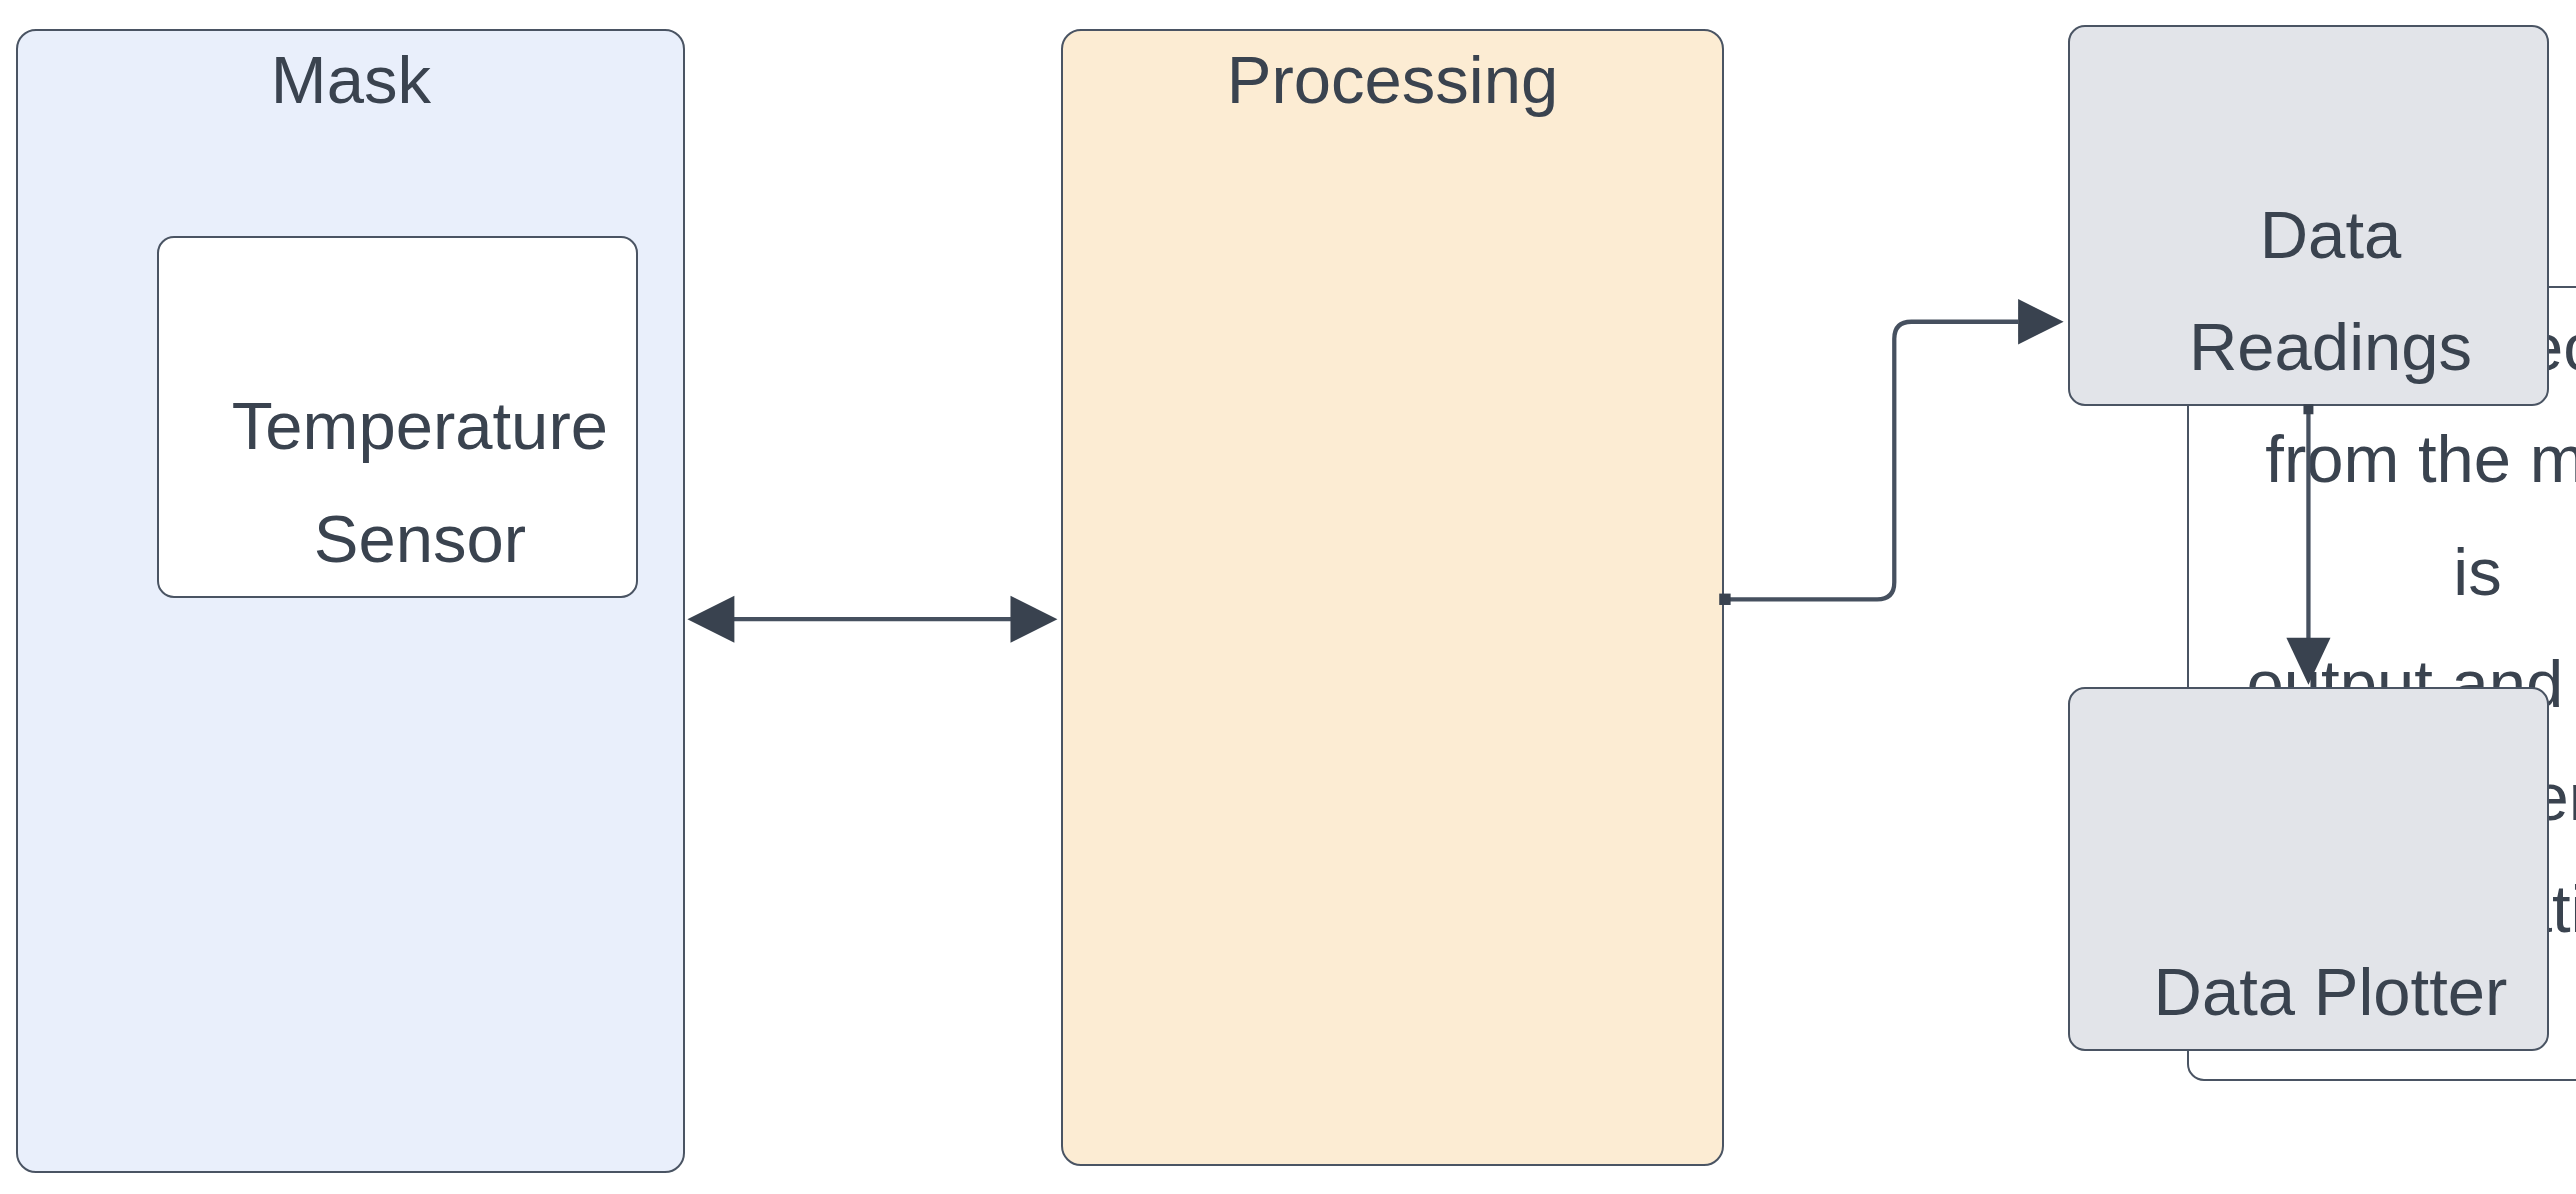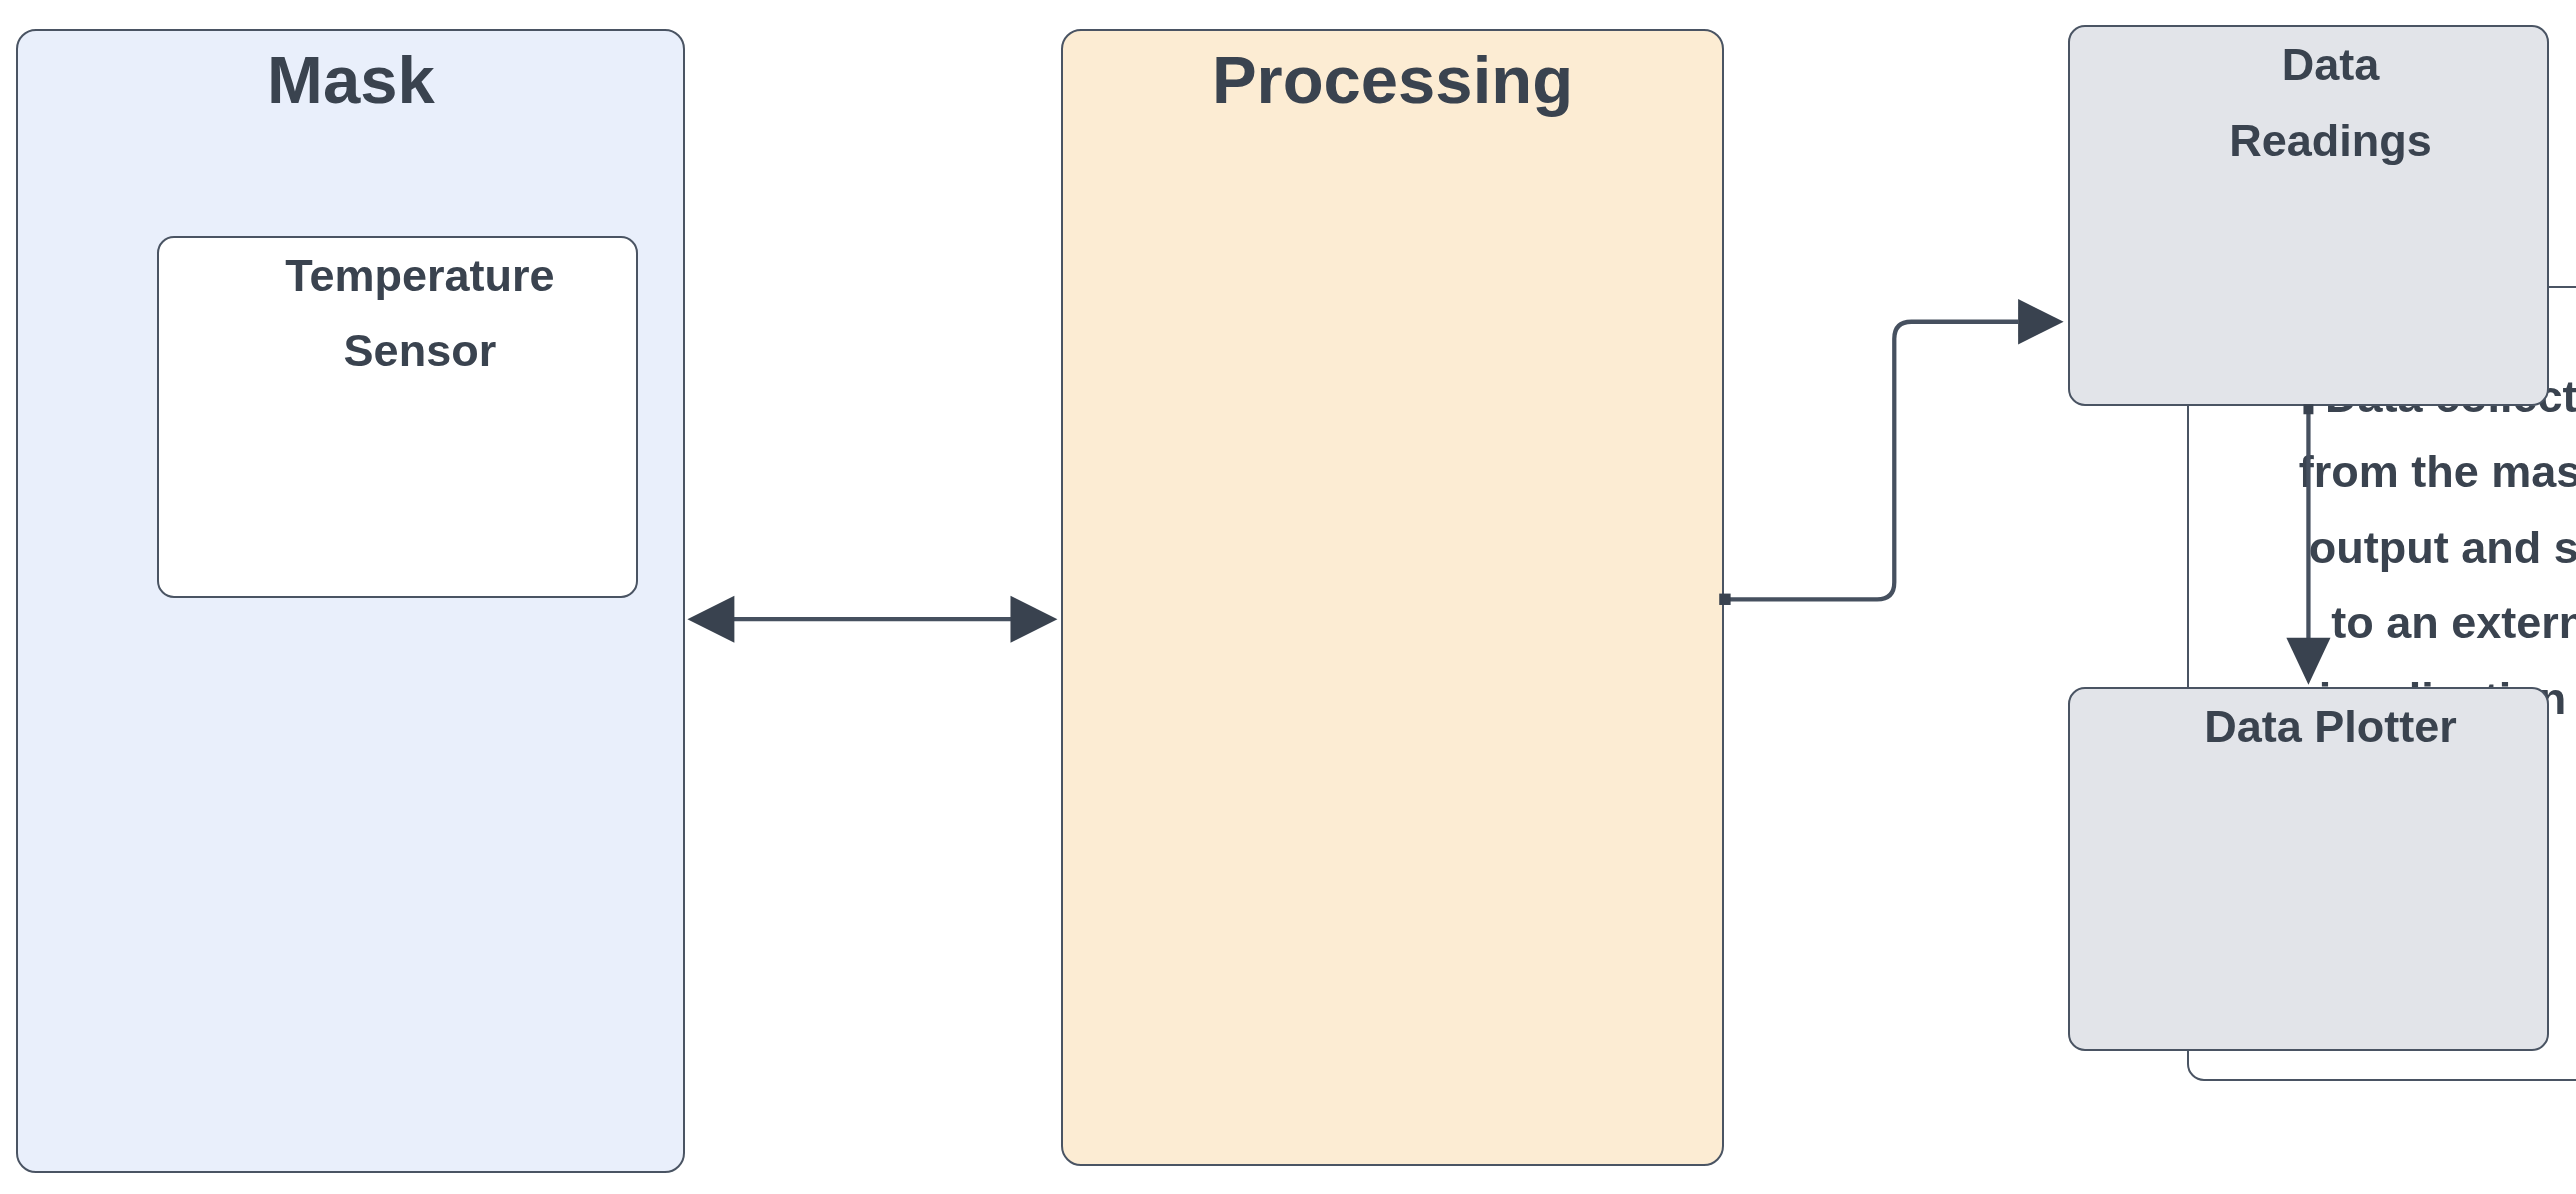--- a/index.html
+++ b/index.html
@@ -8,21 +8,20 @@
     background: #ffffff;
   }
   .canvas {
     position: relative;
     width: 2576px;
     height: 1195px;
     background: #ffffff;
     font-family: "Liberation Sans", sans-serif;
     color: #3a434f;
     overflow: hidden;
-    font-weight: bold;
   }
   .container {
     position: absolute;
     border: 2.8px solid #4a5463;
     border-radius: 20px;
     box-sizing: border-box;
   }
   .container.mask {
     left: 16.4px; top: 28.5px;
     width: 669px; height: 1144px;
@@ -42,24 +41,24 @@
     line-height: 1.25;
     color: #3a434f;
     white-space: pre-line;
   }
   .node {
     position: absolute;
     border: 2.8px solid #4a5463;
     border-radius: 17px;
     box-sizing: border-box;
     display: flex;
-    align-items: flex-start;
+    align-items: flex-end;
     justify-content: center;
     text-align: center;
-    font-size: 45px;
+    font-size: 67px;
     line-height: 1.68;
     color: #3a434f;
     padding-left: 44px;
   }
   .node span { white-space: pre-line; display: block; }
   .node.white { background: #ffffff; }
   .node.gray  { background: #e2e4e9; }
 
   .node.temp     { left: 115px; top: 205px;  width: 481px; height: 362px; margin-left: 24px; }
   .node.humidity { left: 115px; top: 690px;  width: 481px; height: 361px; }

